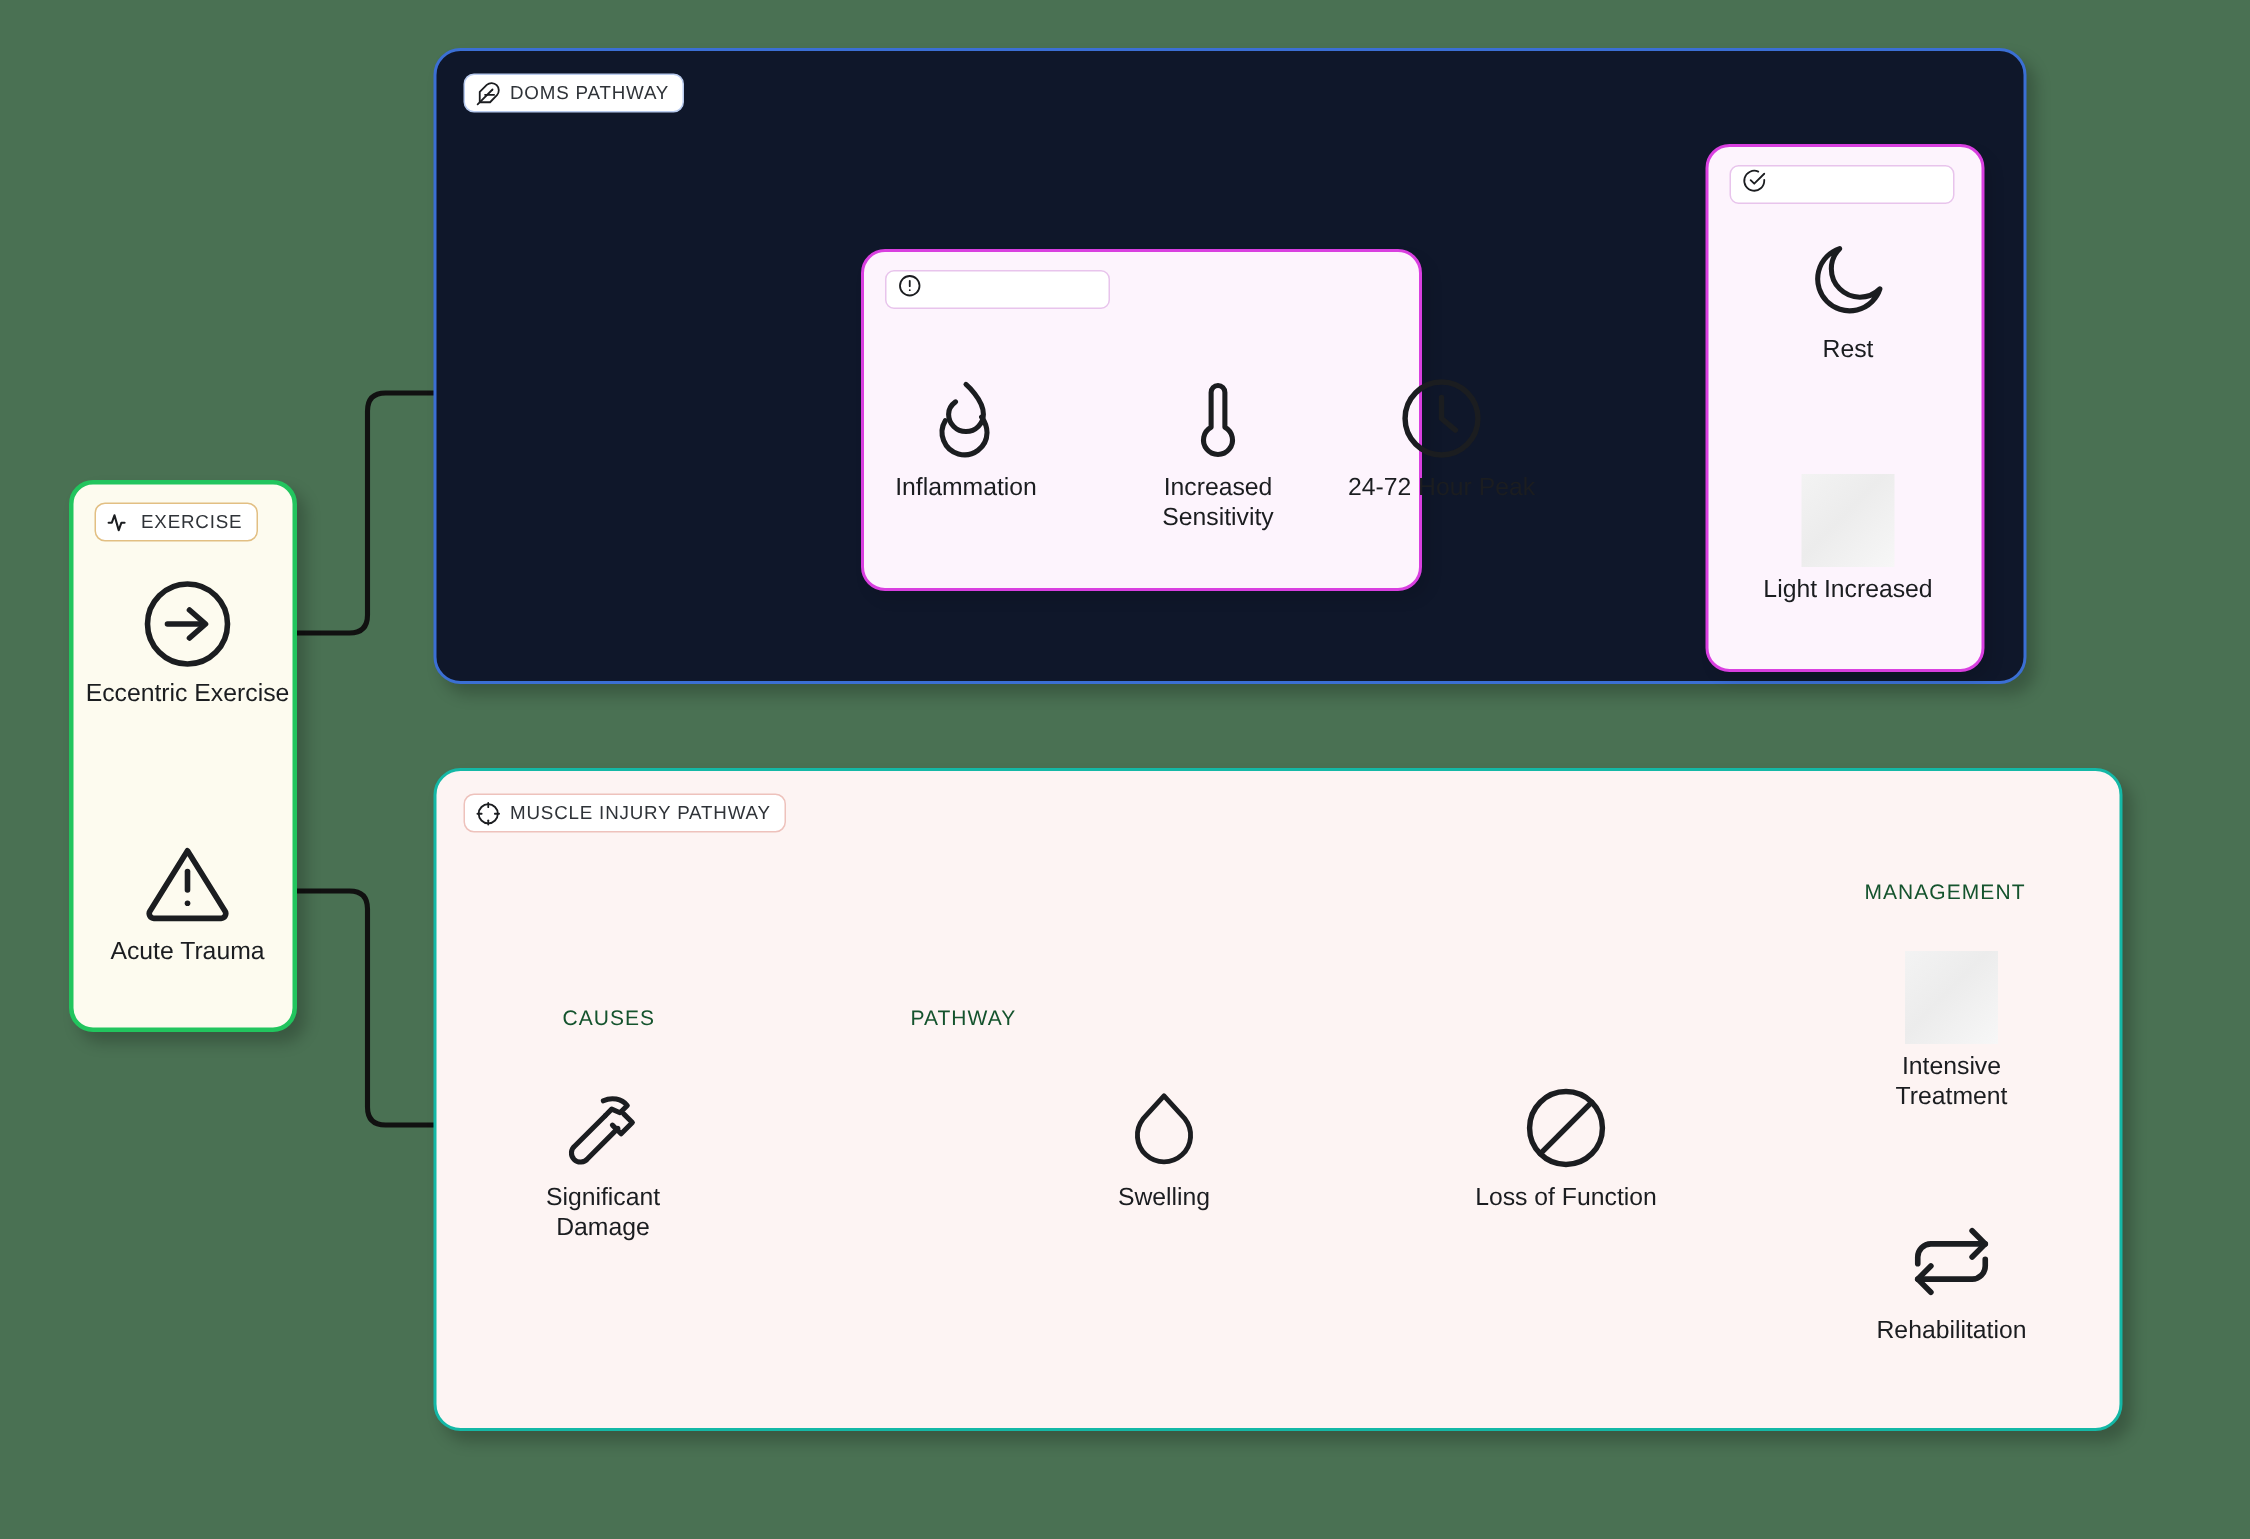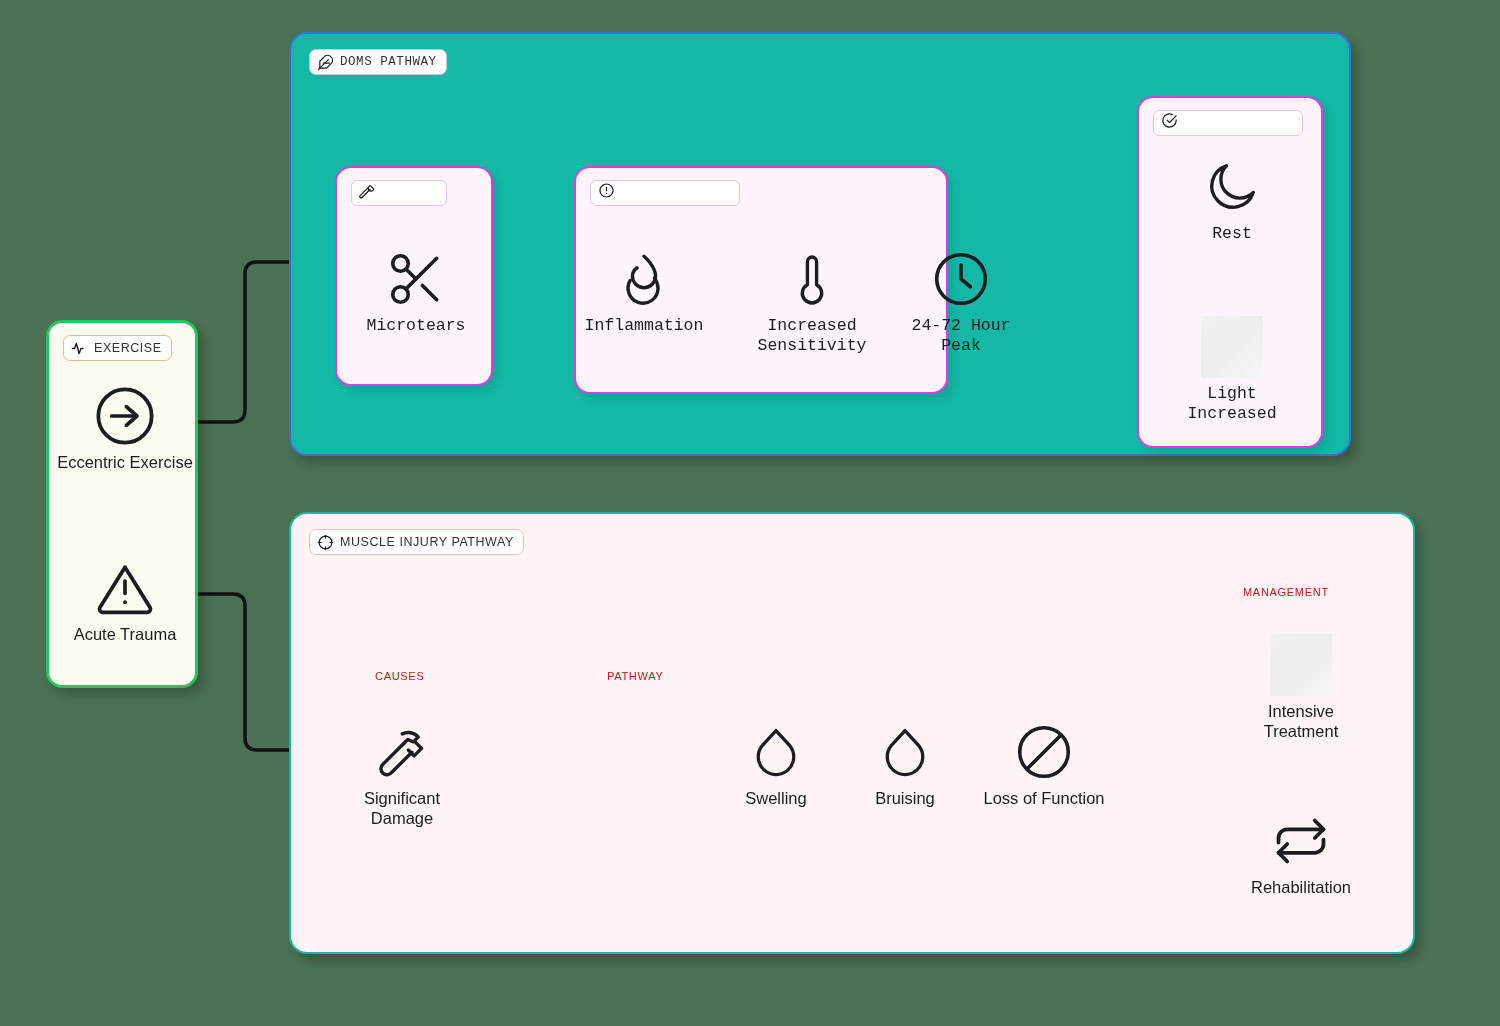--- a/index.html
+++ b/index.html
@@ -15,21 +15,21 @@
   
   .panel{position:absolute;border-radius:18px;box-sizing:border-box;}
   .panel-shadow{box-shadow:6px 7px 10px rgba(0,0,0,.22);}
 
   #exercise-panel{
     left:46px;top:320px;width:152px;height:368px;
     background:#fdfbef;border:3px solid #22c55e;border-radius:16px;
   }
   #doms-panel{
     left:289px;top:32px;width:1062px;height:424px;
-    background:#14b8a6;border:2px solid #3b6fd4;font-family:Liberation Mono, monospace;
+    background:#0f172a;border:2px solid #3b6fd4;
   }
   #injury-panel{
     left:289px;top:512px;width:1126px;height:442px;
     background:#fdf4f3;border:2px solid #14b8a6;
   }
 
   
   .tag{
     position:absolute;display:flex;align-items:center;gap:6px;
     background:#ffffff;border-radius:7px;box-sizing:border-box;
@@ -66,21 +66,21 @@
   .node .glyph{height:66px;display:flex;align-items:center;justify-content:center;}
   .node .caption{
     margin-top:4px;text-align:center;font-size:16.5px;color:#1b1d20;line-height:1.2;
   }
   .missing-icon{
     width:62px;height:62px;
     background:linear-gradient(135deg,#f3f3f3 0%,#ececec 45%,#f7f7f7 100%);
   }
 
   .section-label{
-    position:absolute;font-size:11px;letter-spacing:.7px;color:#b91c1c;
+    position:absolute;font-size:14px;letter-spacing:.7px;color:#14532d;
     white-space:nowrap;
   }
 
   svg.wire{position:absolute;left:0;top:0;width:1500px;height:1026px;overflow:visible;pointer-events:none;}
 </style>
 </head>
 <body>
 
 <div class="stage">
 
@@ -152,43 +152,20 @@
       <span>
         <svg width="17" height="17" viewBox="0 0 24 24" fill="none" stroke="#1b1d20" stroke-width="1.7" stroke-linecap="round" stroke-linejoin="round">
           <path d="M20.2 13.3A6.8 6.8 0 0 0 10.6 3.7L4 10.3V20h9.7Z"></path>
           <path d="M16 8 2 22"></path>
             <path d="M17.5 13H9"></path>
         </svg>
       </span>
       <span class="tag-text">DOMS PATHWAY</span>
     </div>
 
-    <div class="group" id="group-microtears">
-      <div class="tag-empty">
-        <span>
-          <svg width="17" height="17" viewBox="0 0 24 24" fill="none" stroke="#1b1d20" stroke-width="1.8" stroke-linecap="round" stroke-linejoin="round">
-            <path d="M14.7 6.3a4 4 0 1 0 5 5L16 7.7Z" transform="translate(1.2,-1.2)"></path>
-            <path d="M15.5 10.6 4.3 21.8a1.8 1.8 0 0 1-2.6-2.6L12.9 8"></path>
-          </svg>
-        </span>
-        <span class="tag-text"></span>
-      </div>
-      <div class="node" style="position:absolute;left:9px;top:78px;">
-        <span class="glyph">
-          <svg width="62" height="62" viewBox="0 0 24 24" fill="none" stroke="#1b1d20" stroke-width="1.4" stroke-linecap="round" stroke-linejoin="round">
-            <circle cx="6" cy="6" r="3"></circle>
-              <circle cx="6" cy="18" r="3"></circle>
-            <path d="M20 4 8.1 15.9"></path>
-              <path d="M14.5 14.5 20 20"></path>
-              <path d="M8.1 8.1 12 12"></path>
-          </svg>
-        </span>
-        <span class="caption">Microtears</span>
-      </div>
-    </div>
 
     <div class="group" id="group-symptoms">
       <div class="tag-empty wide">
         <span>
           <svg width="17" height="17" viewBox="0 0 24 24" fill="none" stroke="#1b1d20" stroke-width="1.7" stroke-linecap="round" stroke-linejoin="round">
             <circle cx="12" cy="12" r="9.2"></circle>
               <path d="M12 7.4v5"></path>
               <path d="M12 16.2h.01"></path>
           </svg>
         </span>
@@ -286,28 +263,20 @@
 
     <div class="node" style="position:absolute;left:415px;top:205px;">
       <span class="glyph">
         <svg width="56" height="56" viewBox="0 0 24 24" fill="none" stroke="#1b1d20" stroke-width="1.4" stroke-linecap="round" stroke-linejoin="round">
           <path d="M12 2.8 18 9.4a7.6 7.6 0 1 1-12 0Z"></path>
         </svg>
       </span>
       <span class="caption">Swelling</span>
     </div>
 
-    <div class="node" style="position:absolute;left:544px;top:205px;">
-      <span class="glyph">
-        <svg width="56" height="56" viewBox="0 0 24 24" fill="none" stroke="#1b1d20" stroke-width="1.4" stroke-linecap="round" stroke-linejoin="round">
-          <path d="M12 2.8 18 9.4a7.6 7.6 0 1 1-12 0Z"></path>
-        </svg>
-      </span>
-      <span class="caption">Bruising</span>
-    </div>
 
     <div class="node" style="position:absolute;left:683px;top:205px;">
       <span class="glyph">
         <svg width="62" height="62" viewBox="0 0 24 24" fill="none" stroke="#1b1d20" stroke-width="1.4" stroke-linecap="round" stroke-linejoin="round">
           <circle cx="12" cy="12" r="9.4"></circle>
             <path d="M5.4 18.6 18.6 5.4"></path>
         </svg>
       </span>
       <span class="caption">Loss of Function</span>
     </div>

